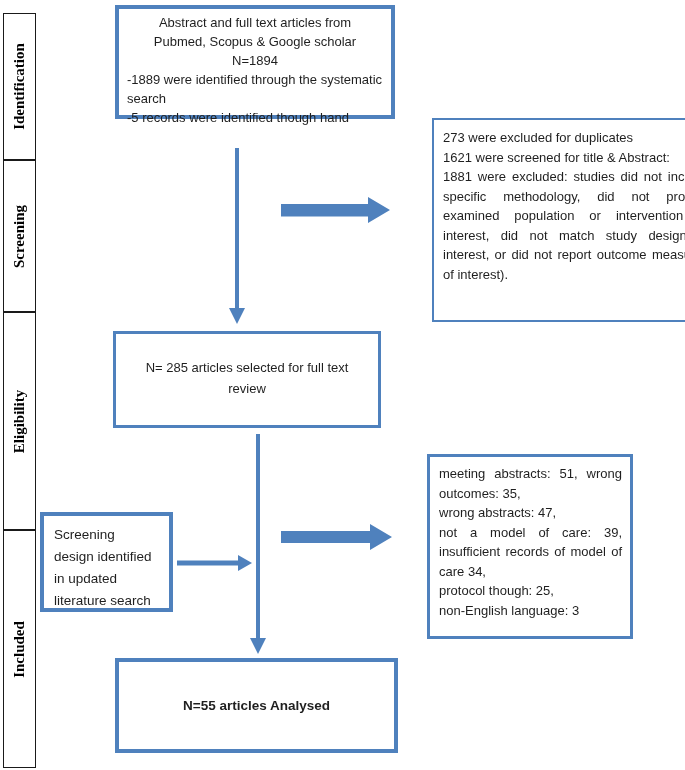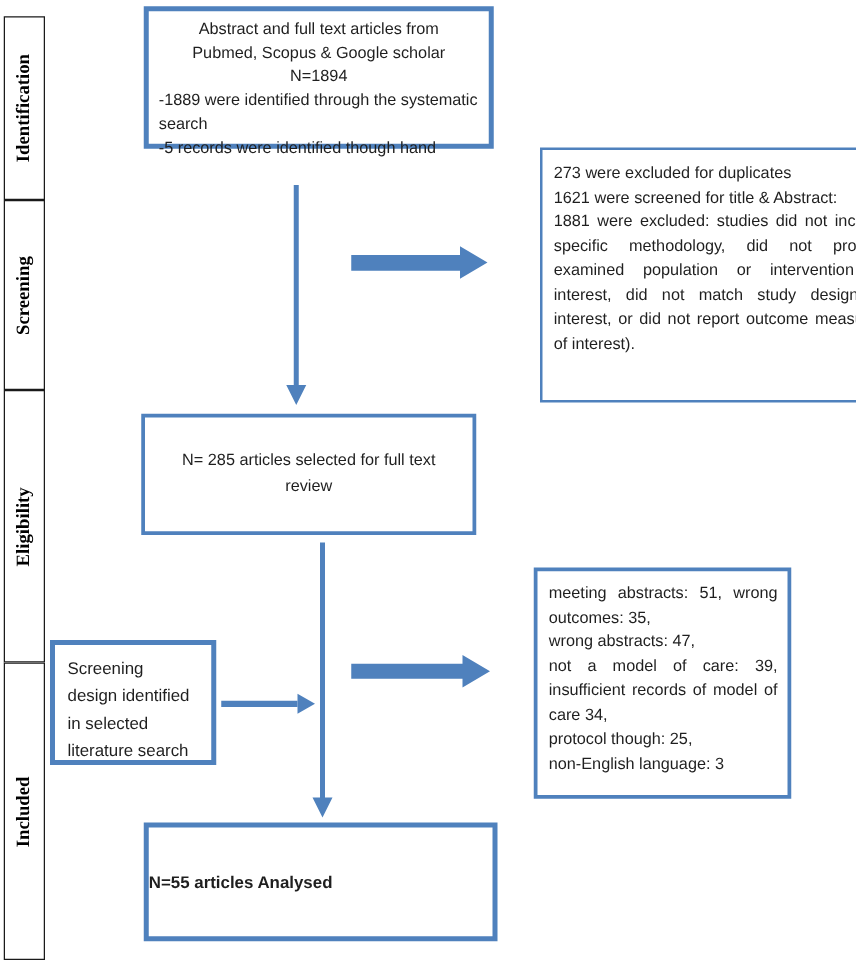--- a/index.html
+++ b/index.html
@@ -42,21 +42,21 @@
   #box-fulltext{left:113px;top:331px;width:268px;height:97px;
     font-size:13px;line-height:21px;padding:23px 20px 0 20px;text-align:center;}
 
   #box-additional{left:40px;top:512px;width:133px;height:100px;
     font-size:13.5px;line-height:22px;padding:8px 6px 0 10px;text-align:left;}
 
   #box-fulltext-excl{left:427px;top:454px;width:206px;height:185px;
     font-size:13px;line-height:19.5px;padding:7px 8px 0 9px;text-align:justify;}
 
   #box-included{left:115px;top:658px;width:283px;height:95px;
-    font-weight:bold;font-size:13.5px;display:flex;align-items:center;text-align:center;}
+    font-weight:bold;font-size:13.5px;display:flex;align-items:center;justify-content:center;text-align:center;}
 
   
   #arrows{position:absolute;left:0;top:0;width:685px;height:770px;pointer-events:none;}
   .arrow-stroke{stroke:var(--accent);fill:none;}
   .arrow-fill{fill:var(--accent);stroke:none;}
 </style>
 </head>
 <body>
 
 <div id="canvas">
@@ -109,21 +109,21 @@
     <p>1881 were excluded: studies did not include specific methodology, did not provide examined population or intervention of interest, did not match study design of interest, or did not report outcome measures of interest).</p>
   </div>
 
   <div id="box-fulltext" class="fbox">
     <p>N= 285 articles selected for full text review</p>
   </div>
 
   <div id="box-additional" class="fbox thick">
     <p>Screening</p>
     <p>design identified</p>
-    <p>in selected</p>
+    <p>in updated</p>
     <p>literature search</p>
   </div>
 
   <div id="box-fulltext-excl" class="fbox">
     <p>meeting abstracts: 51, wrong outcomes: 35,</p>
     <p>wrong abstracts: 47,</p>
     <p>not a model of care: 39, insufficient records of model of care 34,</p>
     <p>protocol though: 25,</p>
     <p>non-English language: 3</p>
   </div>

